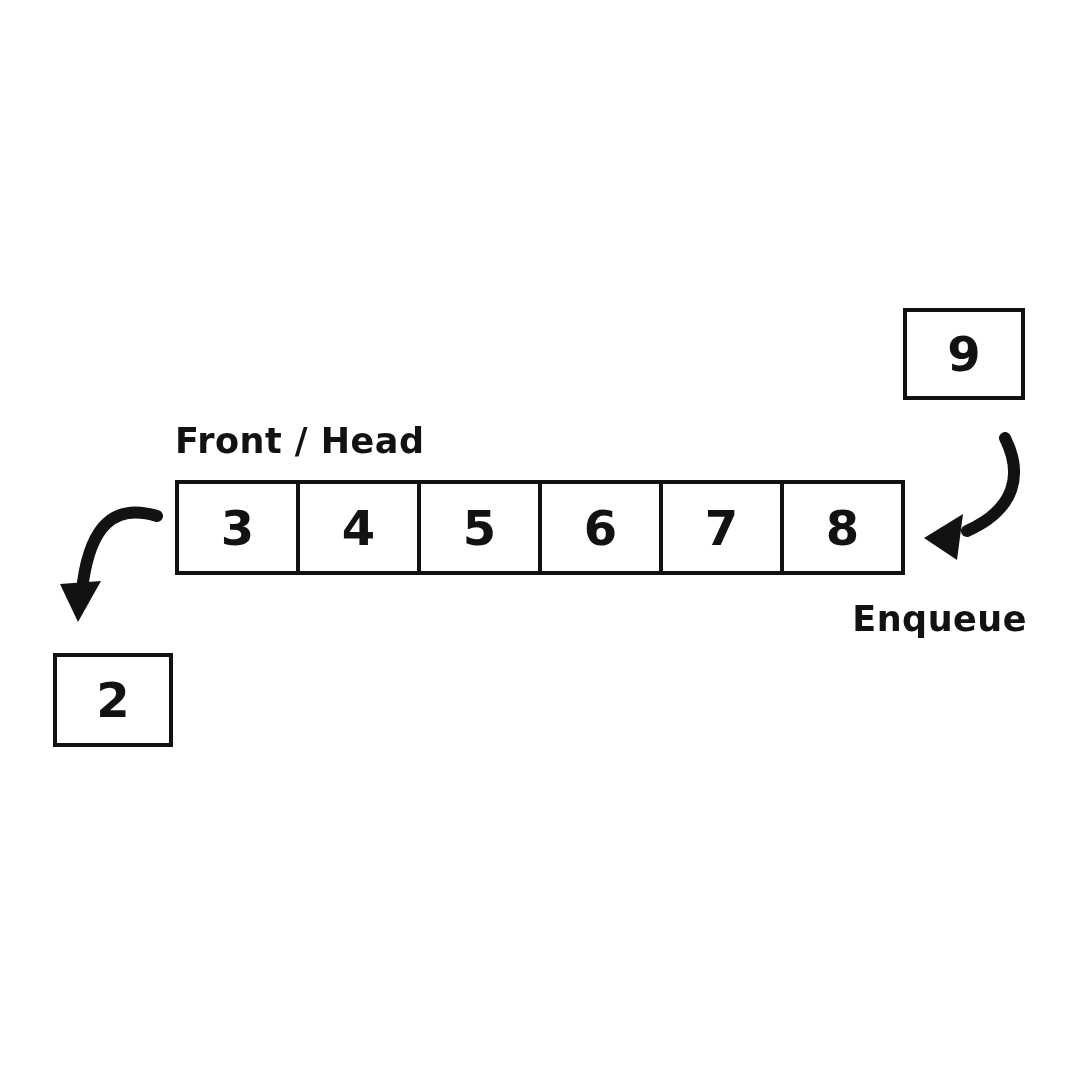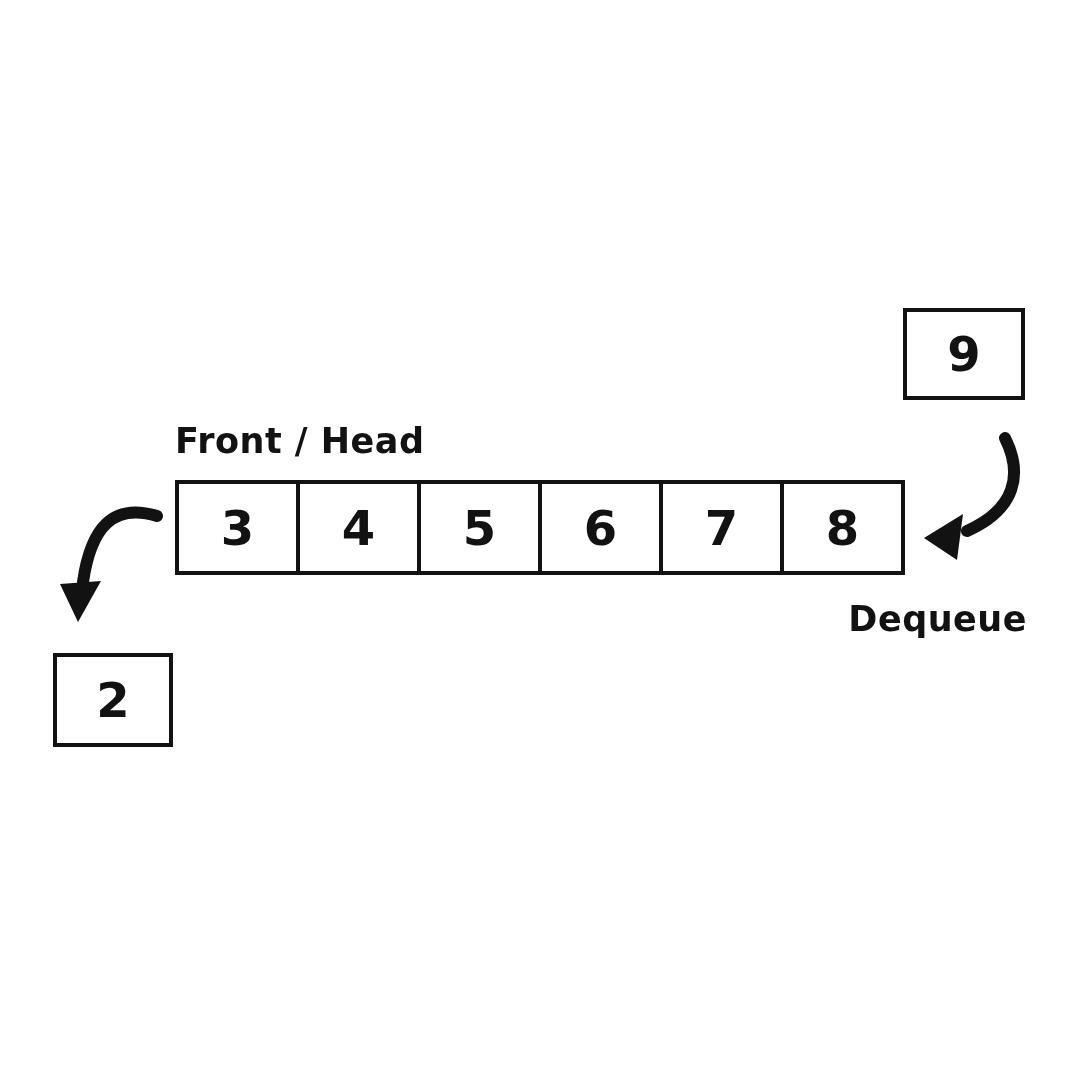--- a/index.html
+++ b/index.html
@@ -92,21 +92,21 @@
   <div class="queue">
     <div class="cell">3</div>
     <div class="cell">4</div>
     <div class="cell">5</div>
     <div class="cell">6</div>
     <div class="cell">7</div>
     <div class="cell">8</div>
   </div>
 
 
-  <div class="label" style="right:53px; top:599px;">Dequeue</div>
+  <div class="label" style="right:53px; top:599px;">Enqueue</div>
 
   <div class="item-box box-enqueue">9</div>
 
   <div class="item-box box-dequeue">2</div>
 
   <svg class="arrow-layer" viewBox="0 0 1080 1080">
 
     <g>
       <path d="M 157 516 C 114 503 91 526 83 582" fill="none" stroke="#121212" stroke-width="12" stroke-linecap="round"></path>
       <path d="M 60 584 L 101 581 L 78 622 Z" fill="#121212"></path>

